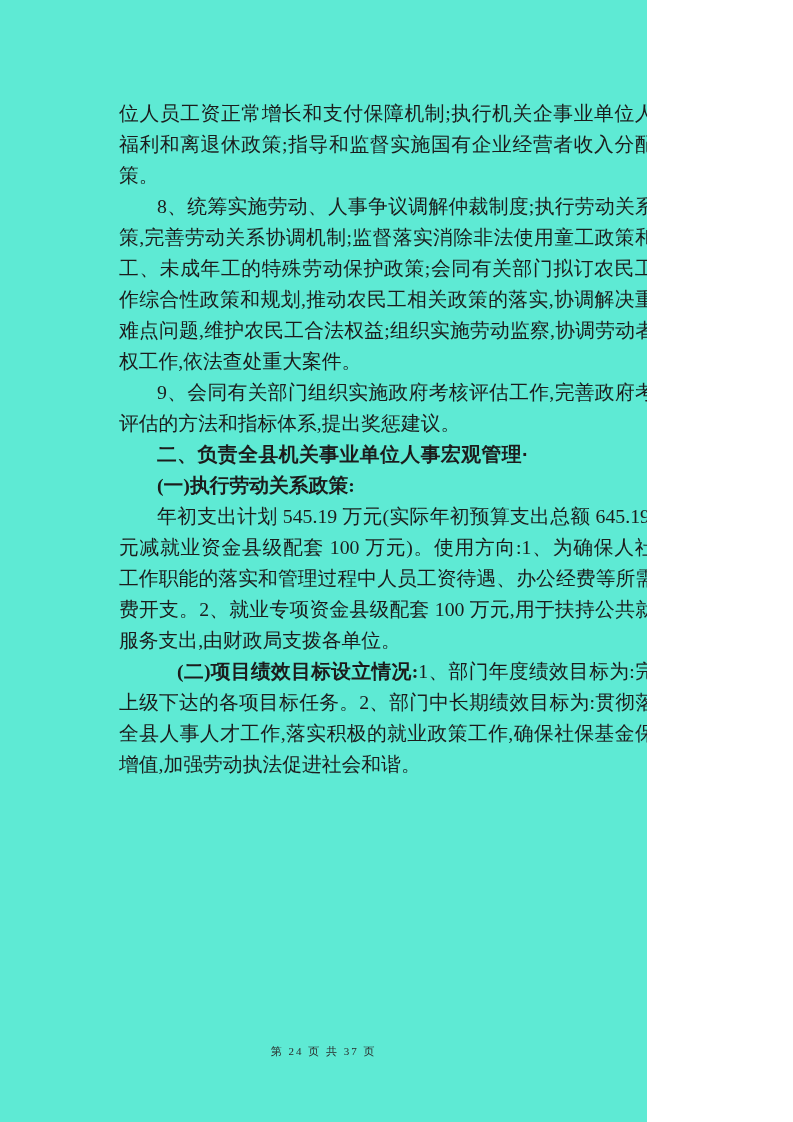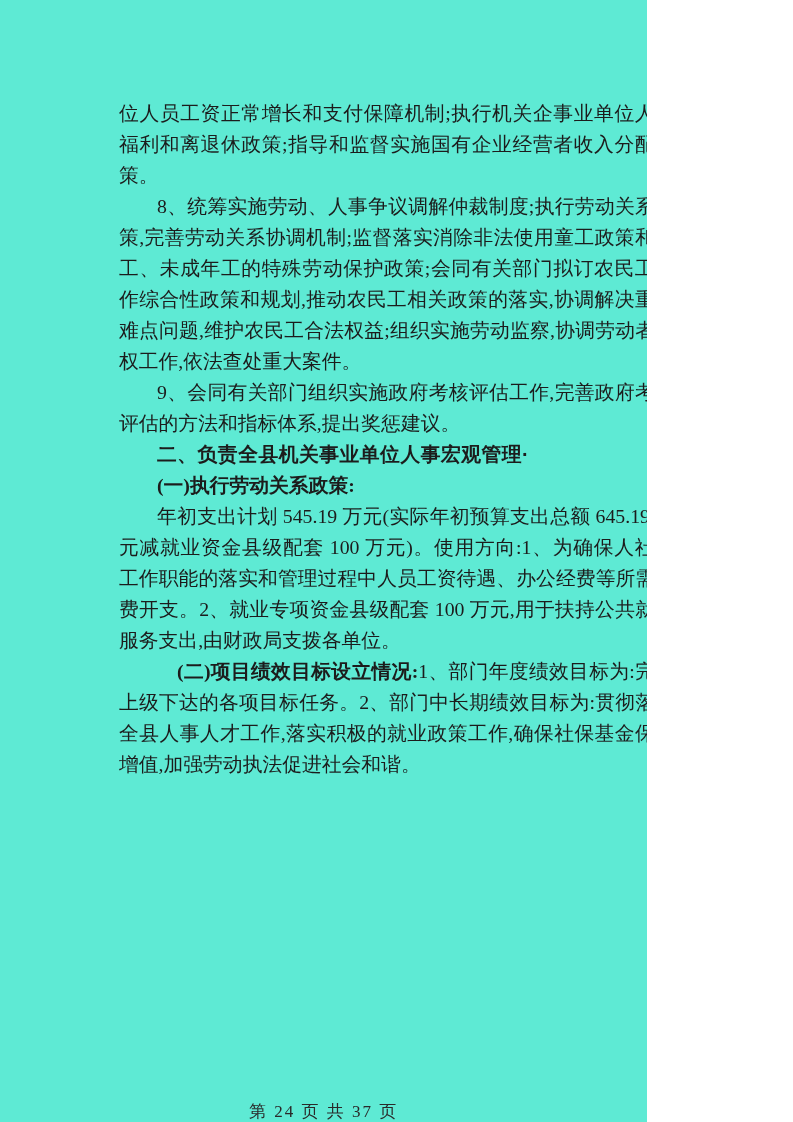--- a/index.html
+++ b/index.html
@@ -40,23 +40,23 @@
   }
   .heading-kai,
   .heading-kai-inline {
     font-weight: 700;
     margin-left: 20px;
   }
   .footer {
     position: absolute;
     left: 0;
     right: 0;
-    top: 1104px;
+    top: 1043px;
     text-align: center;
-    font-size: 17px;
+    font-size: 11px;
     line-height: 16px;
     color: #2a2a2a;
     letter-spacing: 2px;
     font-family: "Liberation Serif", "DejaVu Serif", serif;
   }
 </style>
 </head>
 <body>
 
 <div class="page">

